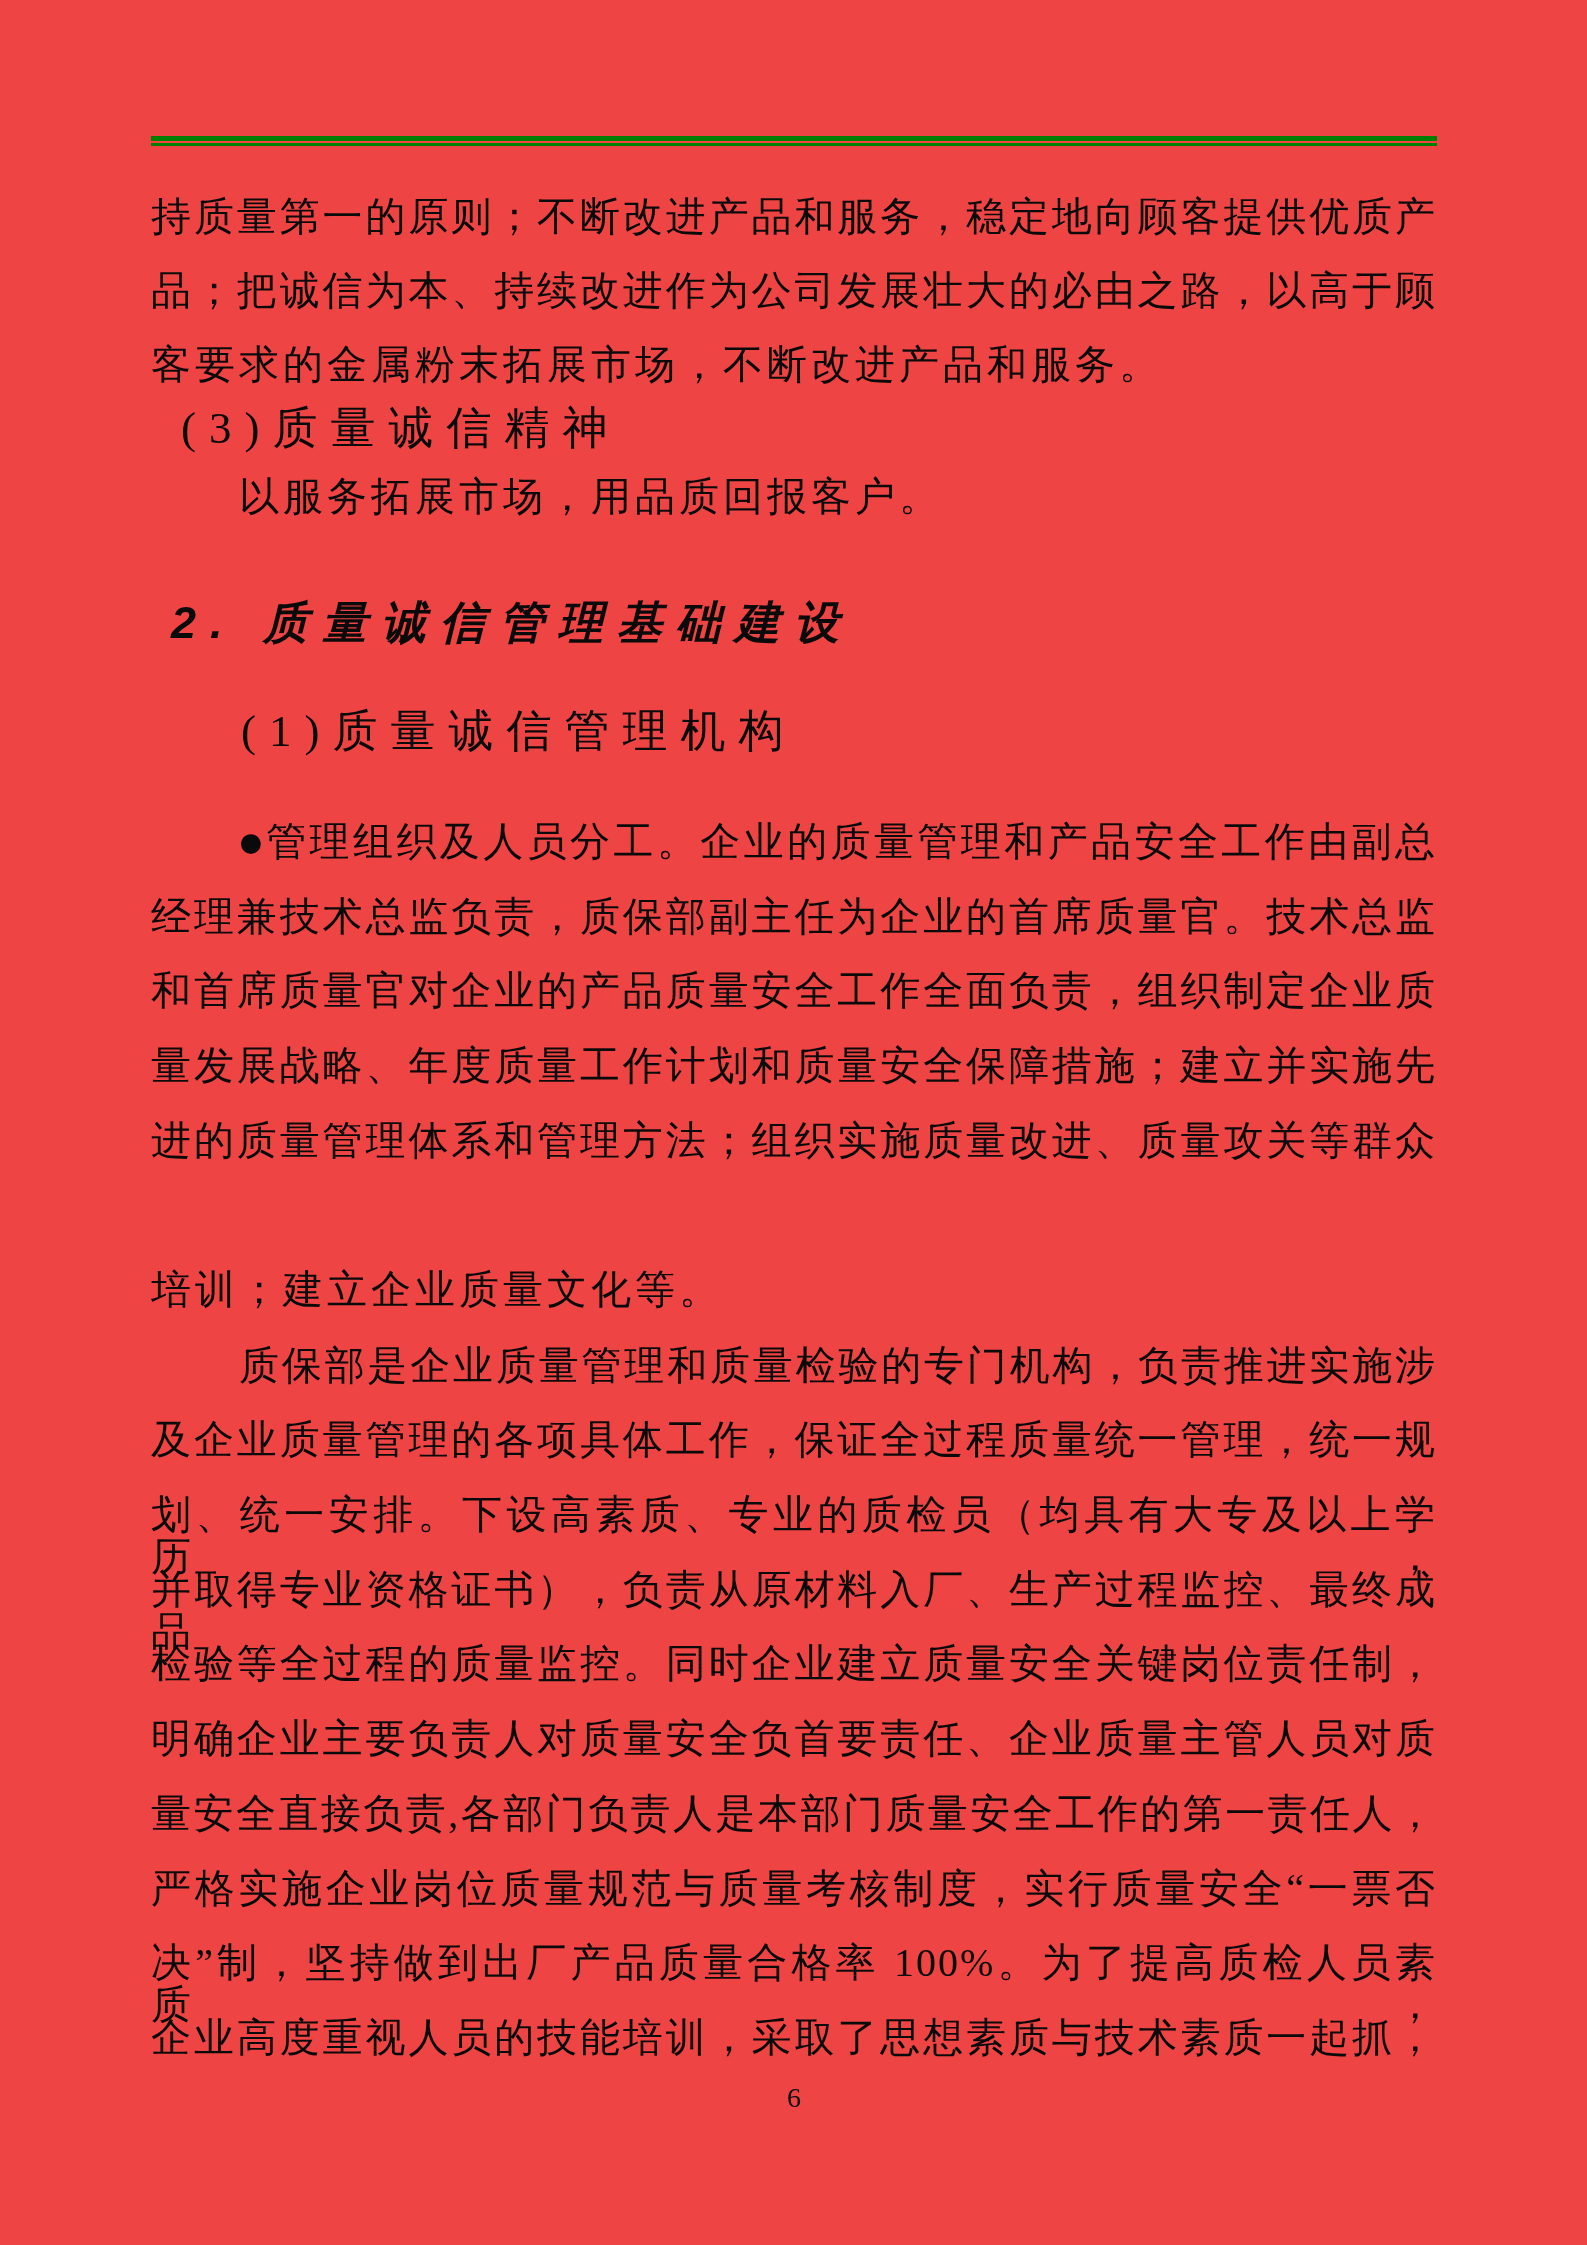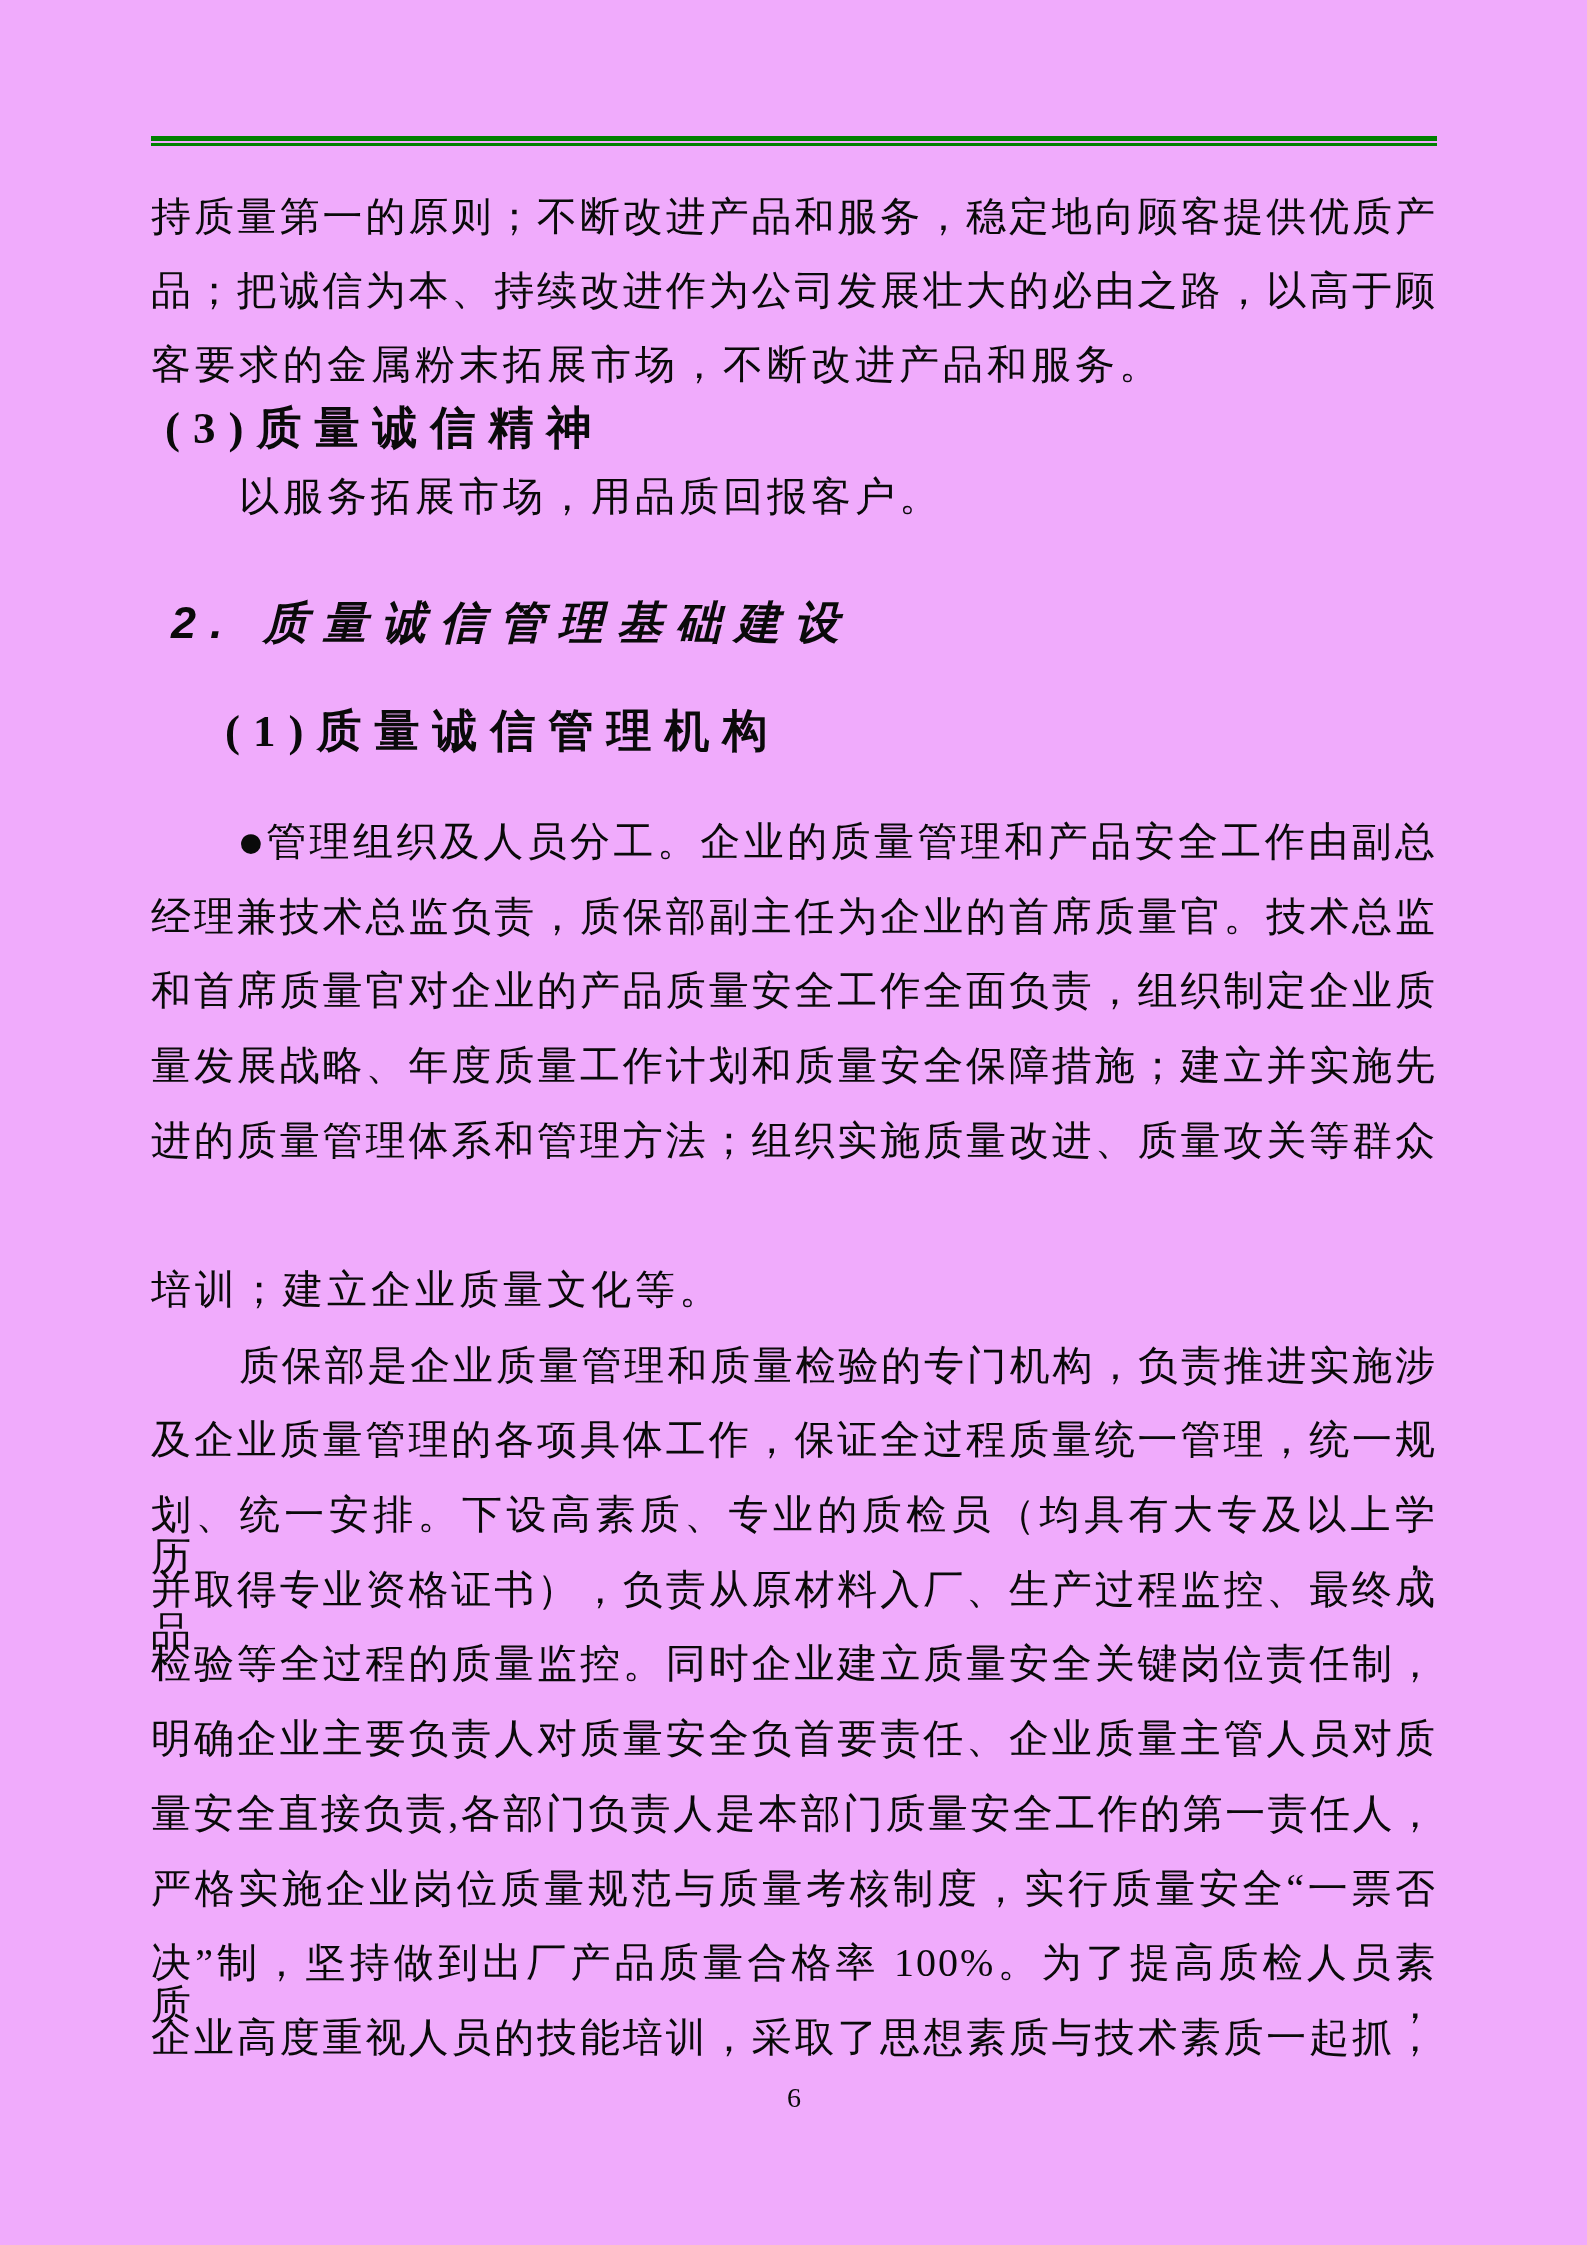--- a/index.html
+++ b/index.html
@@ -1,39 +1,39 @@
 <!DOCTYPE html>
 <html><head>
 <meta charset="utf-8">
 <style>
   html,body{margin:0;padding:0;background:#ffffff;}
   .page{
     position:relative;
     width:1587px;height:2245px;
-    background:#f0abfc;
+    background:#ef4444;
     overflow:hidden;
     font-family:"Liberation Serif","DejaVu Serif",serif;
     color:#0a0a0a;
   }
   .rule{position:absolute;left:151px;width:1286px;}
   .rule-thick{top:136px;height:5px;}
   .rule-thin{top:143px;height:3px;}
   .line{
     position:absolute;left:151px;width:1286px;
     font-size:40px;line-height:42px;letter-spacing:2px;
     white-space:normal;
   }
   .just{text-align:justify;text-align-last:justify;text-justify:inter-character;}
   .left{text-align:left;letter-spacing:4px;}
   .indent2{box-sizing:border-box;padding-left:88px;}
   .indent-b{box-sizing:border-box;padding-left:86px;}
   .bullet{font-size:46px;line-height:40px;letter-spacing:0;vertical-align:-2px;}
   .h-sub{
-    position:absolute;left:151px;width:1286px;
-    font-weight:bold;font-size:45px;line-height:47px;letter-spacing:13px;
+    position:absolute;left:167px;width:1286px;
+    font-weight:normal;font-size:45px;line-height:47px;letter-spacing:13px;
     font-family:"Liberation Serif","DejaVu Serif",serif;
   }
   .h-main{
     position:absolute;left:151px;width:1286px;
     font-weight:bold;font-size:45px;line-height:47px;letter-spacing:14px;
     font-family:"Liberation Sans","DejaVu Sans",sans-serif;
   }
   .h3pos{top:405px;padding-left:14px;box-sizing:border-box;}
   .h2pos{top:599px;padding-left:20px;box-sizing:border-box;font-style:italic;}
   .h1pos{top:708px;padding-left:74px;box-sizing:border-box;}

